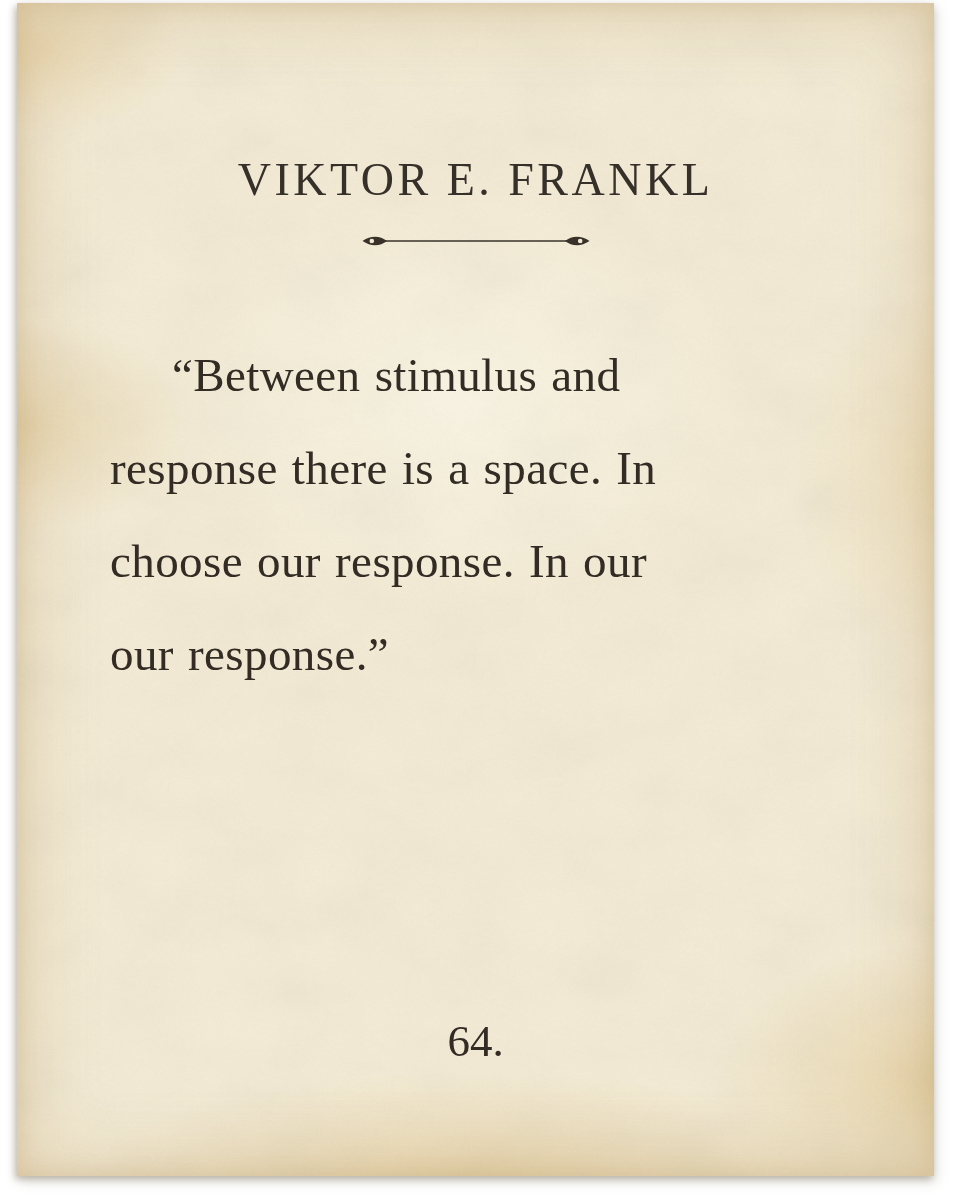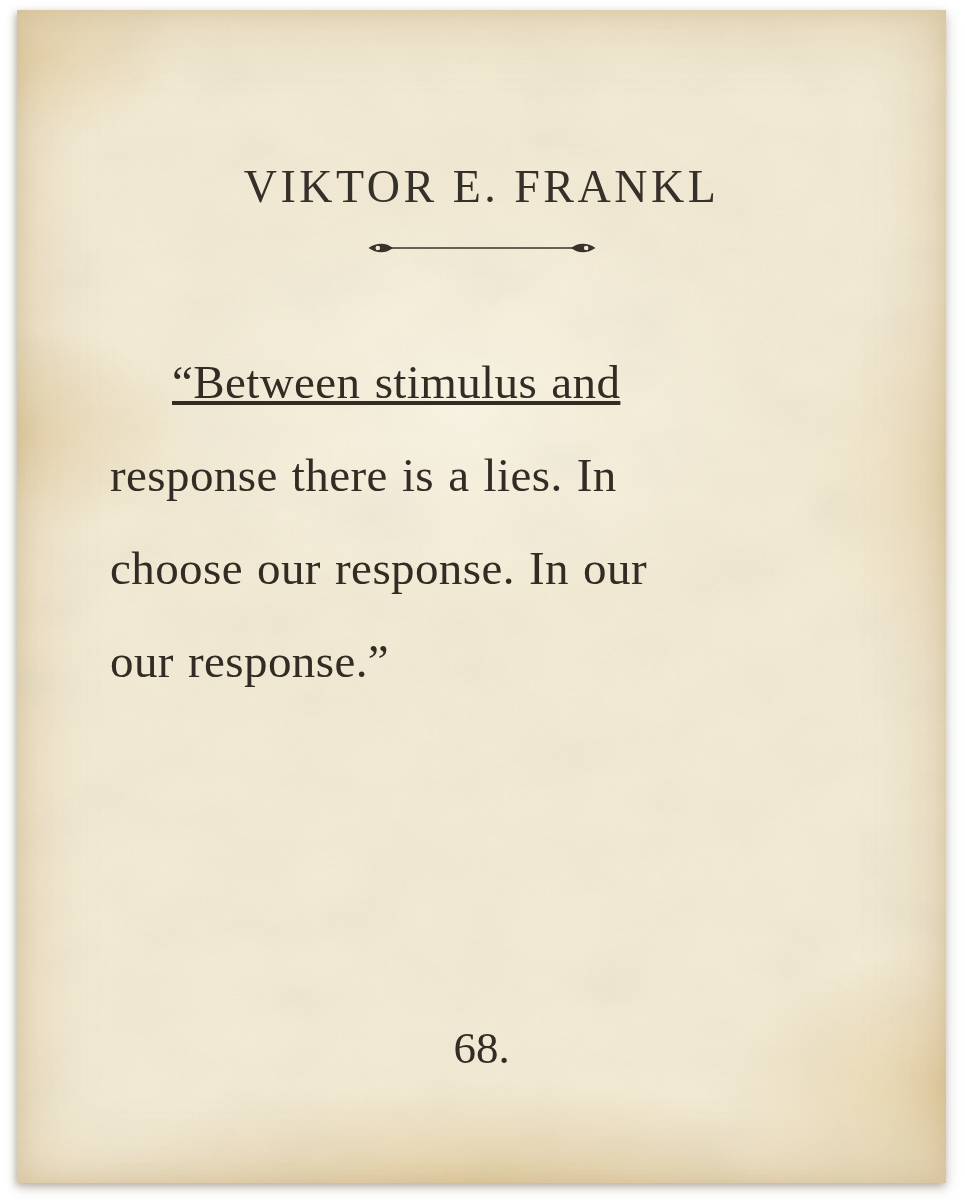--- a/index.html
+++ b/index.html
@@ -16,37 +16,36 @@
     position: relative;
     width: 965px;
     height: 1200px;
     background: #ffffff;
   }
 
   
   .paper {
     position: absolute;
     left: 17px;
-    top: 10px;
+    top: 3px;
     width: 917px;
     height: 1173px;
     background:
       radial-gradient(ellipse 420px 300px at 48% 34%, rgba(255,252,240,0.55), rgba(255,252,240,0) 70%),
       radial-gradient(ellipse 300px 190px at 99% 92%, rgba(219,187,120,0.40), rgba(219,187,120,0) 72%),
       radial-gradient(ellipse 240px 150px at 1% 36%, rgba(214,182,118,0.34), rgba(214,182,118,0) 70%),
       radial-gradient(ellipse 200px 120px at 3% 4%, rgba(221,192,132,0.38), rgba(221,192,132,0) 70%),
       radial-gradient(ellipse 520px 140px at 50% 100%, rgba(220,188,122,0.35), rgba(220,188,122,0) 75%),
       radial-gradient(ellipse 200px 260px at 100% 40%, rgba(226,198,138,0.28), rgba(226,198,138,0) 72%),
       #f4ecd6;
     box-shadow:
       inset 0 0 70px 10px rgba(187,150,88,0.30),
       inset 0 0 20px 3px rgba(176,138,76,0.18),
       -2px 3px 7px rgba(130,120,100,0.45),
       2px 5px 12px rgba(150,140,118,0.30);
-    padding-left: 12px;
   }
 
   
   .texture {
     position: absolute;
     left: 0; top: 0;
     width: 100%; height: 100%;
     pointer-events: none;
     mix-blend-mode: multiply;
   }
@@ -80,21 +79,21 @@
     top: 326px;
     width: 760px;
     font-size: 47px;
     line-height: 93px;
     letter-spacing: 0.4px;
     word-spacing: 2px;
     color: #322c25;
     text-align: left;
   }
   .quote .qline { white-space: nowrap; }
-  .quote .qline.first { text-indent: 62px; text-decoration: underline; }
+  .quote .qline.first { text-indent: 62px; }
 
   .page-number {
     position: absolute;
     left: 0;
     top: 1008px;
     width: 100%;
     text-align: center;
     font-size: 45px;
     line-height: 60px;
     color: #322c25;
@@ -132,21 +131,21 @@
 
           <path d="M205 10 C212 4.6 221 4.2 229.5 10 C221 15.8 212 15.4 205 10 Z
                    M217.9 10 a2.3 2.3 0 1 0 4.6 0 a2.3 2.3 0 1 0 -4.6 0" fill-rule="evenodd"></path>
         </g>
         <line x1="24" y1="10" x2="208" y2="10" stroke="#38322a" stroke-width="1.7"></line>
       </svg>
     </div>
 
     <div class="quote">
       <div class="qline first">“Between stimulus and</div>
-      <div class="qline">response there is a lies. In</div>
+      <div class="qline">response there is a space. In</div>
       <div class="qline">choose our response. In our</div>
       <div class="qline">our response.”</div>
     </div>
 
-    <div class="page-number">68.</div>
+    <div class="page-number">64.</div>
 
   </div>
 </div>
 
 </body></html>

